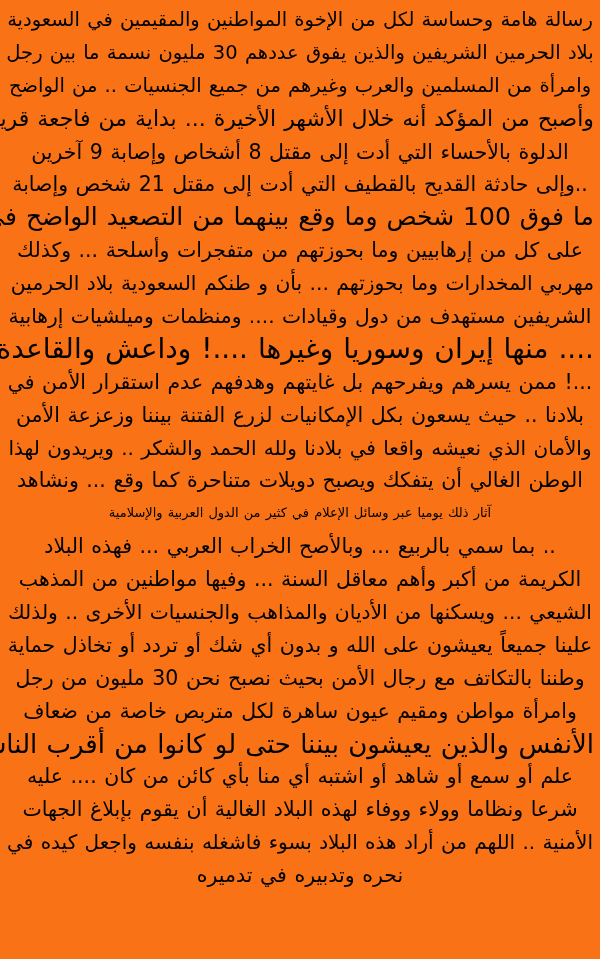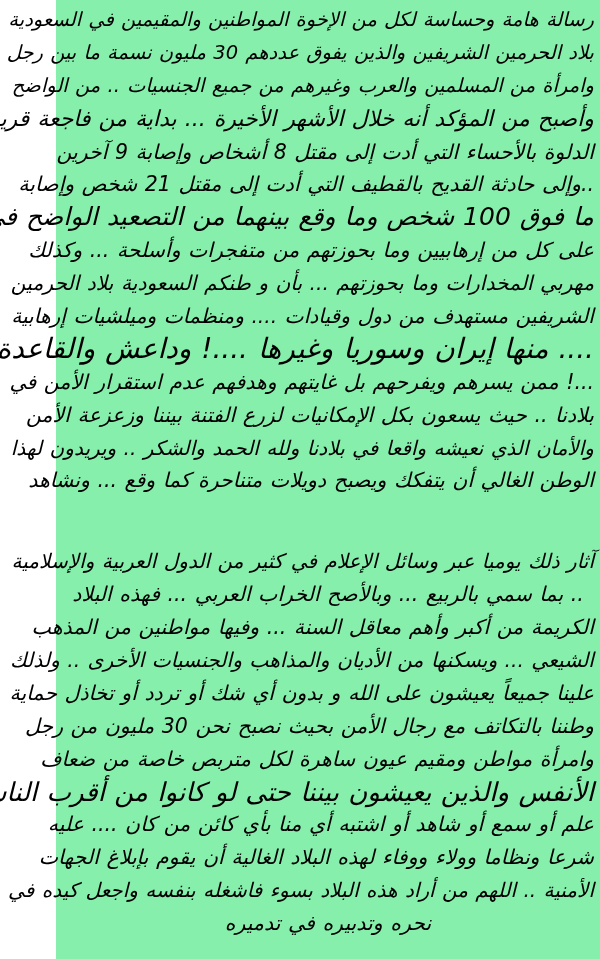--- a/index.html
+++ b/index.html
@@ -9,26 +9,25 @@
   }
   body {
     width: 600px;
     height: 959px;
     background: #ffffff;
     font-family: "DejaVu Sans", "Liberation Sans", sans-serif;
     overflow: hidden;
   }
   #document-page {
     box-sizing: border-box;
-    width: 544px;
+    width: 600px;
     height: 959px;
-    background: #86efac;
+    background: #f97316;
     padding: 4px 6px 0 6px;
     direction: rtl;
-    font-style: italic;
   }
   #text-body {
     direction: rtl;
     text-align: center;
     color: #000000;
     font-size: 20.5px;
     line-height: 32.9px;
     letter-spacing: 0px;
     word-spacing: 1px;
     font-weight: 400;
@@ -59,21 +58,21 @@
     <span class="text-line" style="font-size: 20.5px;">..وإلى حادثة القديح بالقطيف التي أدت إلى مقتل 21 شخص وإصابة</span>
     <span class="text-line" style="font-size: 25px;">ما فوق 100 شخص وما وقع بينهما من التصعيد الواضح في القبض</span>
     <span class="text-line" style="font-size: 20.5px;">على كل من إرهابيين وما بحوزتهم من متفجرات وأسلحة ... وكذلك</span>
     <span class="text-line" style="font-size: 20.25px; margin-left: 40px;">مهربي المخدارات وما بحوزتهم ... بأن و طنكم السعودية بلاد الحرمين</span>
     <span class="text-line" style="font-size: 20.25px;">الشريفين مستهدف من دول وقيادات .... ومنظمات وميلشيات إرهابية</span>
     <span class="text-line" style="font-size: 28px;">.... منها إيران وسوريا وغيرها  ....! وداعش والقاعدة والحوثيين وغيرهم</span>
     <span class="text-line" style="font-size: 20.5px;">...! ممن يسرهم ويفرحهم بل غايتهم وهدفهم عدم استقرار الأمن في</span>
     <span class="text-line" style="font-size: 20.5px;">بلادنا  .. حيث يسعون بكل الإمكانيات لزرع الفتنة بيننا وزعزعة الأمن</span>
     <span class="text-line" style="font-size: 20px;">والأمان الذي نعيشه واقعا في بلادنا ولله الحمد والشكر .. ويريدون لهذا</span>
     <span class="text-line" style="font-size: 20.5px;">الوطن الغالي أن يتفكك ويصبح دويلات متناحرة كما وقع ... ونشاهد</span>
-    <span class="text-line" style="font-size: 20px; margin-top: 48px;">آثار ذلك يوميا عبر وسائل الإعلام في كثير من الدول العربية والإسلامية</span>
+    <span class="text-line" style="font-size: 13px;">آثار ذلك يوميا عبر وسائل الإعلام في كثير من الدول العربية والإسلامية</span>
     <span class="text-line" style="font-size: 20.5px;">.. بما سمي بالربيع ... وبالأصح الخراب العربي ... فهذه البلاد</span>
     <span class="text-line" style="font-size: 20.5px;">الكريمة من أكبر وأهم معاقل السنة ... وفيها مواطنين من المذهب</span>
     <span class="text-line" style="font-size: 20.25px;">الشيعي ... ويسكنها من الأديان والمذاهب والجنسيات الأخرى .. ولذلك</span>
     <span class="text-line" style="font-size: 20.5px;">علينا جميعاً  يعيشون على الله و بدون أي شك أو تردد أو تخاذل حماية</span>
     <span class="text-line" style="font-size: 20.5px; text-align: center;">وطننا بالتكاتف مع رجال الأمن بحيث نصبح نحن 30 مليون من رجل</span>
     <span class="text-line" style="font-size: 20.5px;">وامرأة مواطن ومقيم عيون ساهرة لكل متربص خاصة من ضعاف</span>
     <span class="text-line" style="font-size: 26px;">الأنفس والذين يعيشون بيننا حتى لو كانوا من أقرب الناس لنا  ..! فإذا</span>
     <span class="text-line" style="font-size: 20.5px;">علم أو سمع أو شاهد أو اشتبه أي منا بأي كائن من كان .... عليه</span>
     <span class="text-line" style="font-size: 20.5px;">شرعا ونظاما وولاء ووفاء لهذه البلاد الغالية أن يقوم بإبلاغ الجهات</span>
     <span class="text-line" style="font-size: 20px;">الأمنية ..  اللهم من أراد هذه البلاد بسوء فاشغله بنفسه واجعل كيده في</span>

